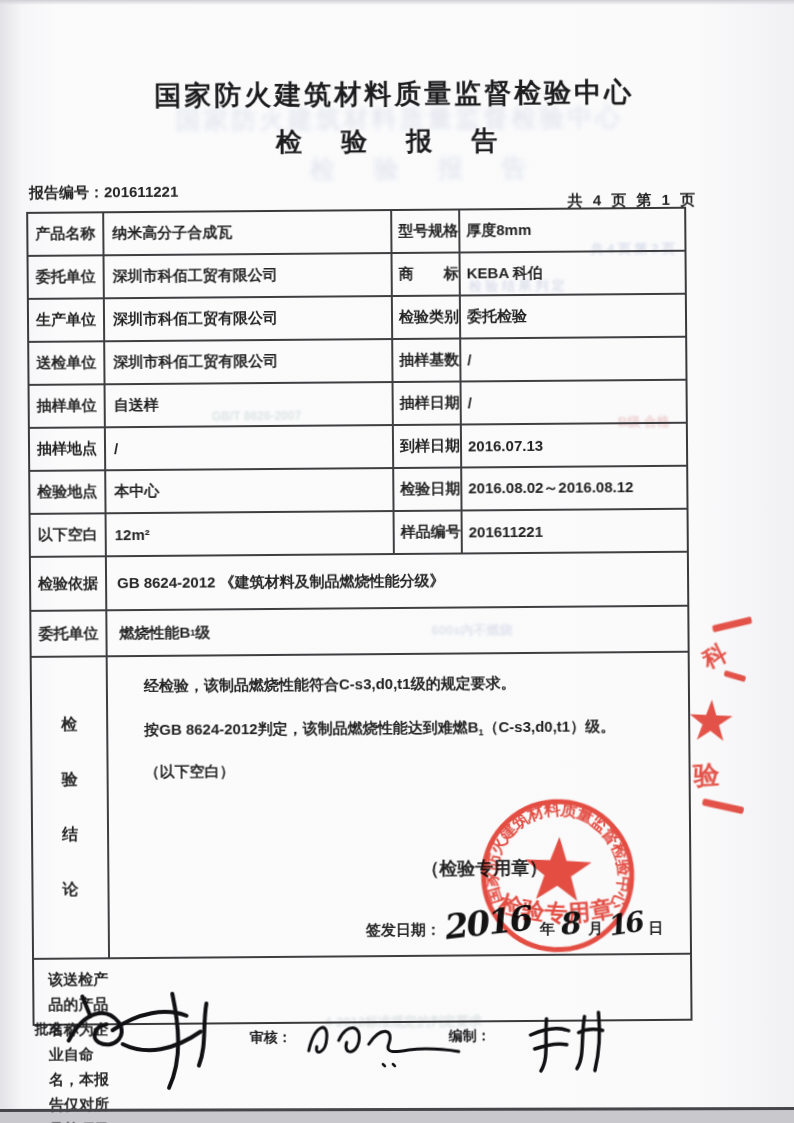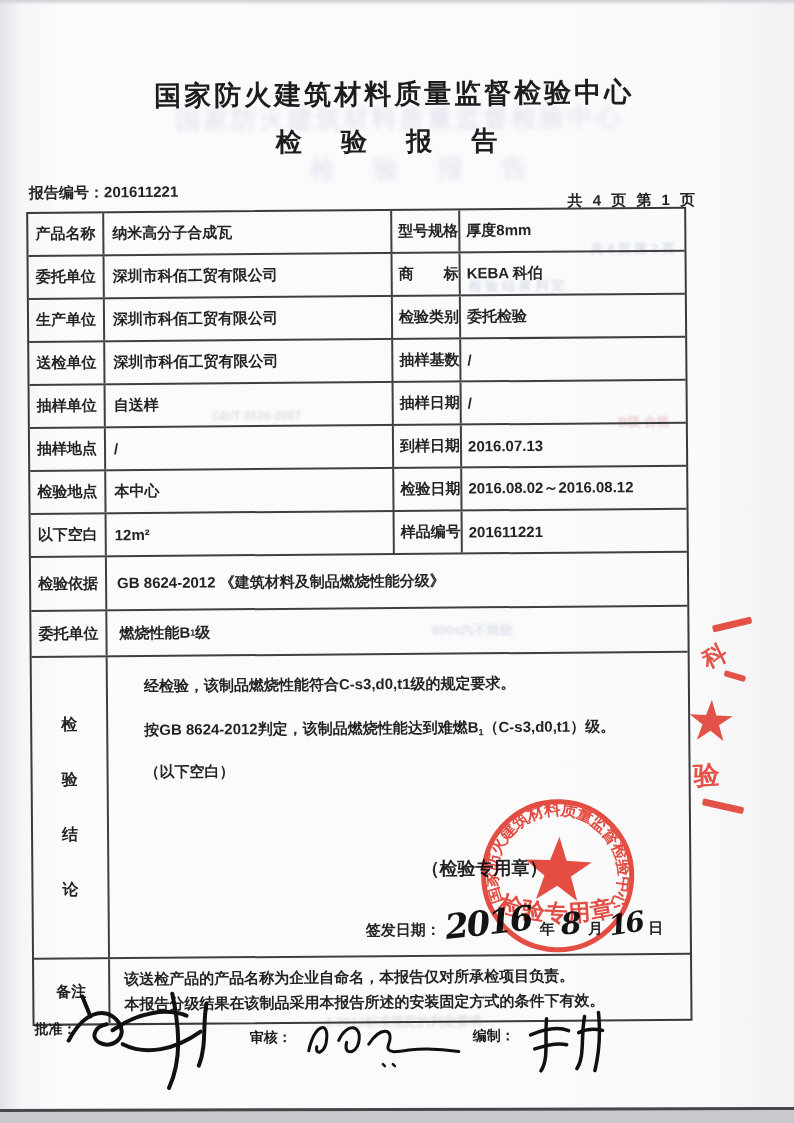--- a/index.html
+++ b/index.html
@@ -171,21 +171,20 @@
           <span>年</span>
           <span class="hw hw-month">8</span>
           <span>月</span>
           <span class="hw hw-day">16</span>
           <span>日</span>
         </div>
       </div>
     </div>
 
     <div class="remark-row">
-      <div class="remark-lab">备注</div>
       <div class="remark-body">
         <div>该送检产品的产品名称为企业自命名，本报告仅对所承检项目负责。</div>
         <div>本报告分级结果在该制品采用本报告所述的安装固定方式的条件下有效。</div>
       </div>
     </div>
   </div>
 
   <svg class="stamp" viewBox="0 0 196 196">
     <circle cx="97" cy="92" r="74" fill="none" stroke="#df3428" stroke-width="5"></circle>
     <polygon points="97,53 105.2,76.7 130.3,77.2 110.3,92.3 117.6,116.3 97,102 76.4,116.3 83.7,92.3 63.7,77.2 88.8,76.7" fill="#df3428"></polygon>
@@ -224,21 +223,21 @@
     </svg>
 
     <div class="sig-label" style="left:245px;top:20px;">审核：</div>
     <svg class="sig-svg" style="left:292px;top:2px;" width="190" height="62">
       <path d="M12,40 C18,14 32,10 30,28 C29,42 18,46 20,36" stroke-width="3"></path>
       <path d="M42,30 C50,12 66,14 62,32 C59,45 46,44 50,32" stroke-width="3"></path>
       <path d="M72,34 C84,16 98,18 92,34 C88,44 100,42 112,40 C130,38 150,40 162,42" stroke-width="3"></path>
       <path d="M86,54 l2,2 M96,54 l2,2" stroke-width="2.5"></path>
     </svg>
 
-    <div class="sig-label" style="left:468px;top:20px;">编制：</div>
+    <div class="sig-label" style="left:444px;top:20px;">编制：</div>
     <svg class="sig-svg" style="left:518px;top:-2px;" width="110" height="74">
       <path d="M24,14 C22,36 26,54 18,66" stroke-width="3.5"></path>
       <path d="M8,30 C22,24 36,22 46,26" stroke-width="3.5"></path>
       <path d="M12,44 C24,40 36,38 44,40" stroke-width="3.5"></path>
       <path d="M62,12 C58,34 62,52 54,64" stroke-width="3.5"></path>
       <path d="M76,8 C78,30 76,50 72,66" stroke-width="3.5"></path>
       <path d="M56,28 C64,24 72,24 80,26" stroke-width="3.5"></path>
     </svg>
   </div>
 

